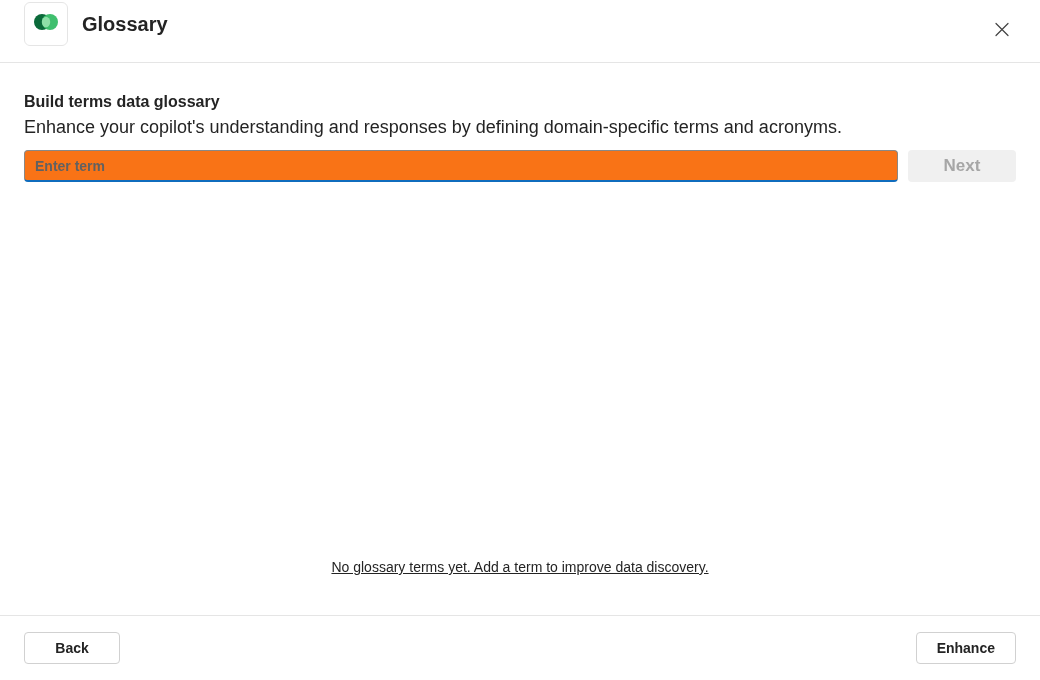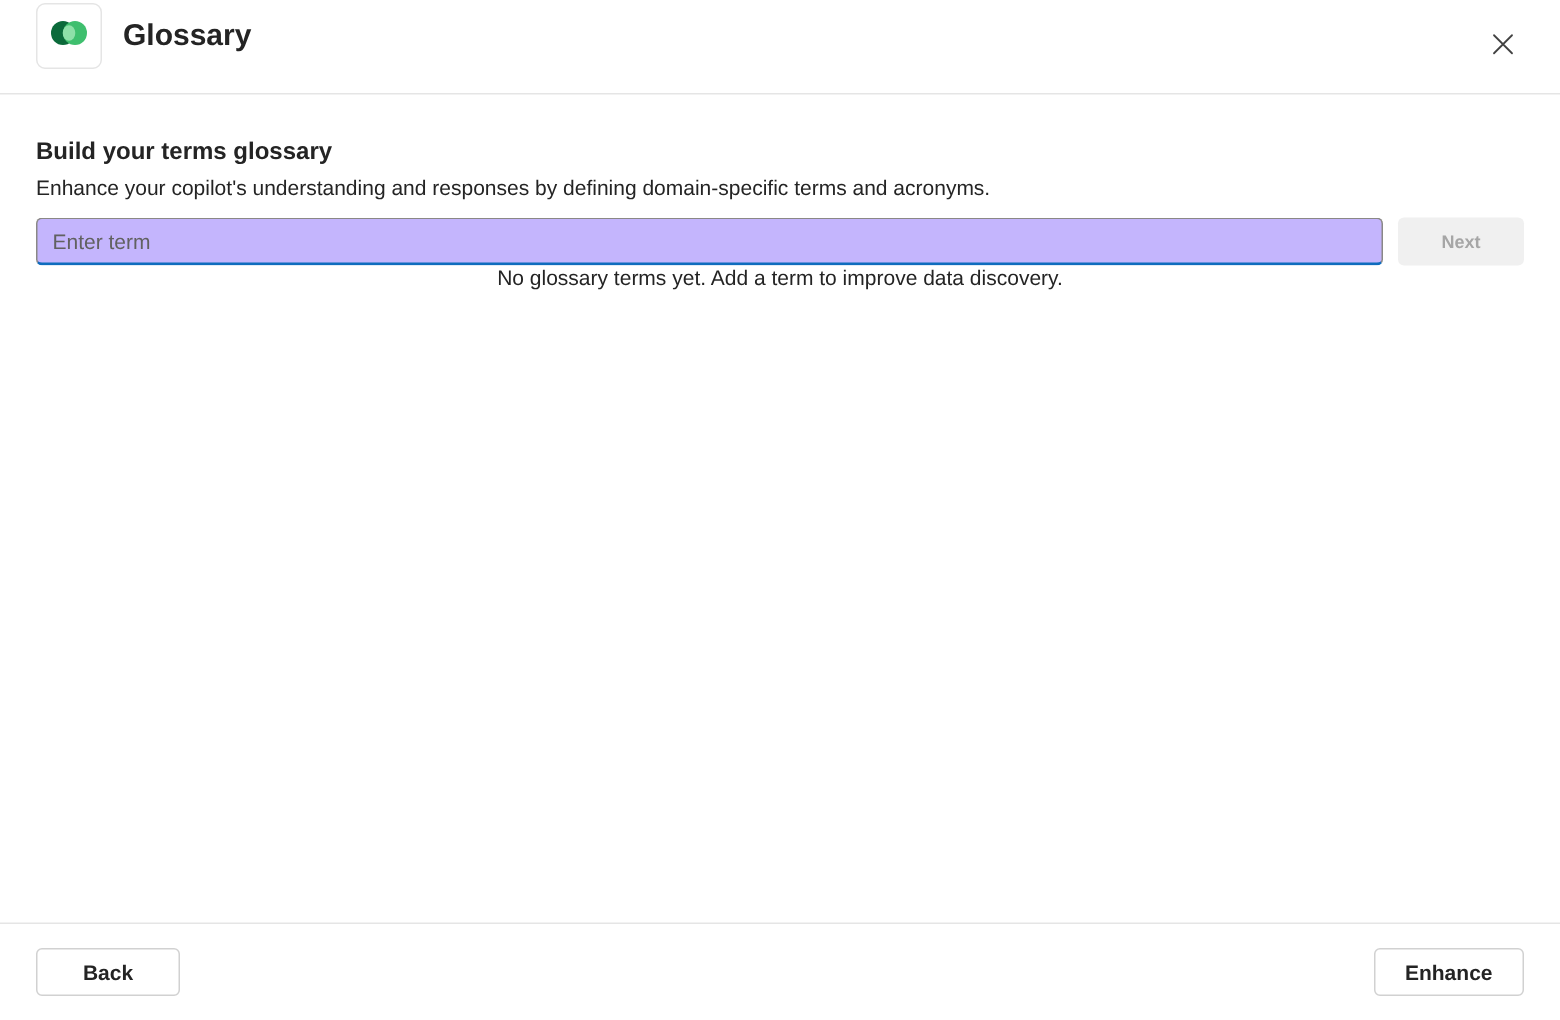--- a/index.html
+++ b/index.html
@@ -60,64 +60,66 @@
       display: flex;
       flex-direction: column;
     }
     .section-title {
       font-size: 16px;
       font-weight: 600;
       color: #242424;
       margin-bottom: 6px;
     }
     .section-subtitle {
-      font-size: 14px;
+      font-size: 18px;
       color: #242424;
       margin-bottom: 12px;
     }
     .input-row {
       display: flex;
       gap: 10px;
       align-items: stretch;
     }
     .text-input {
       flex: 1;
       height: 32px;
       border: 1px solid #8a8886;
       border-radius: 4px;
       padding: 3px 10px;
       font-size: 14px;
       font-family: inherit;
       color: #242424;
-      background: #c4b5fd;
+      background: #f97316;
+      font-weight: bold;
     }
     .text-input::placeholder { color: #616161; }
     .text-input.focused {
       border: 1px solid #8a8886;
       border-bottom: 2px solid #0f6cbd;
       outline: none;
     }
     .next-btn {
-      width: 84px;
+      width: 108px;
       height: 32px;
       border: none;
       border-radius: 4px;
       background: #f0f0f0;
       color: #a6a6a6;
-      font-size: 12px;
+      font-size: 17px;
       font-weight: 600;
       cursor: default;
       font-family: inherit;
     }
     .empty-state {
       flex: 1;
       display: flex;
-      align-items: flex-start;
+      align-items: flex-end;
       justify-content: center;
       padding-bottom: 40px;
+      text-decoration: underline;
     }
     .empty-text {
       font-size: 14px;
       color: #242424;
     }
 
     
     .footer {
       display: flex;
       justify-content: space-between;
@@ -156,21 +158,21 @@
   <button class="close-btn">
     <span>
       <svg width="16" height="16" viewBox="0 0 16 16">
           <path d="M2 2 L14 14 M14 2 L2 14" stroke="#424242" stroke-width="1.2" fill="none" stroke-linecap="round"></path>
         </svg>
     </span>
   </button>
 </div>
 
 <div class="main">
-  <div class="section-title">Build your terms glossary</div>
+  <div class="section-title">Build terms data glossary</div>
   <div class="section-subtitle">Enhance your copilot's understanding and responses by defining domain-specific terms and acronyms.</div>
 
   <div class="input-row">
     <input type="text" class="text-input focused" placeholder="Enter term" style="">
     <button class="next-btn" disabled="">Next</button>
   </div>
 
   <div class="empty-state">
     <div class="empty-text">No glossary terms yet. Add a term to improve data discovery.</div>
   </div>

